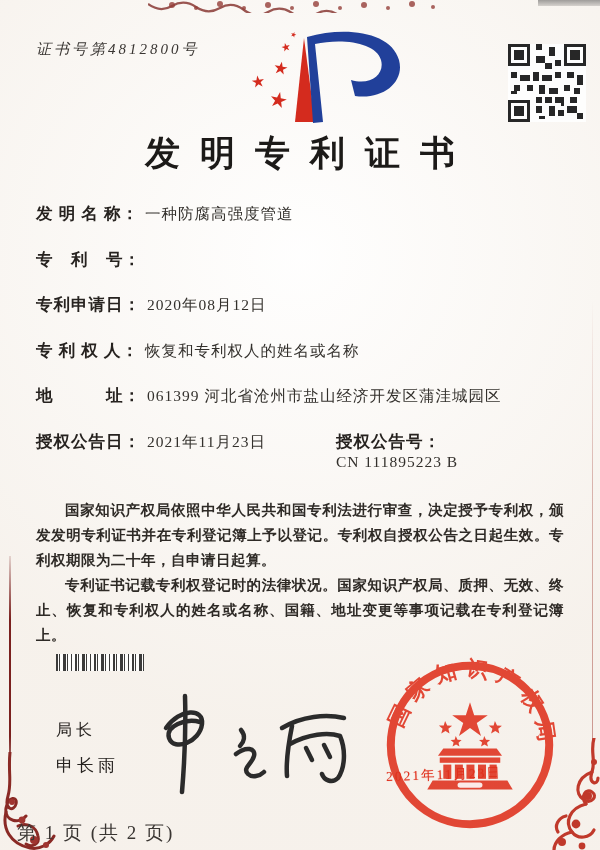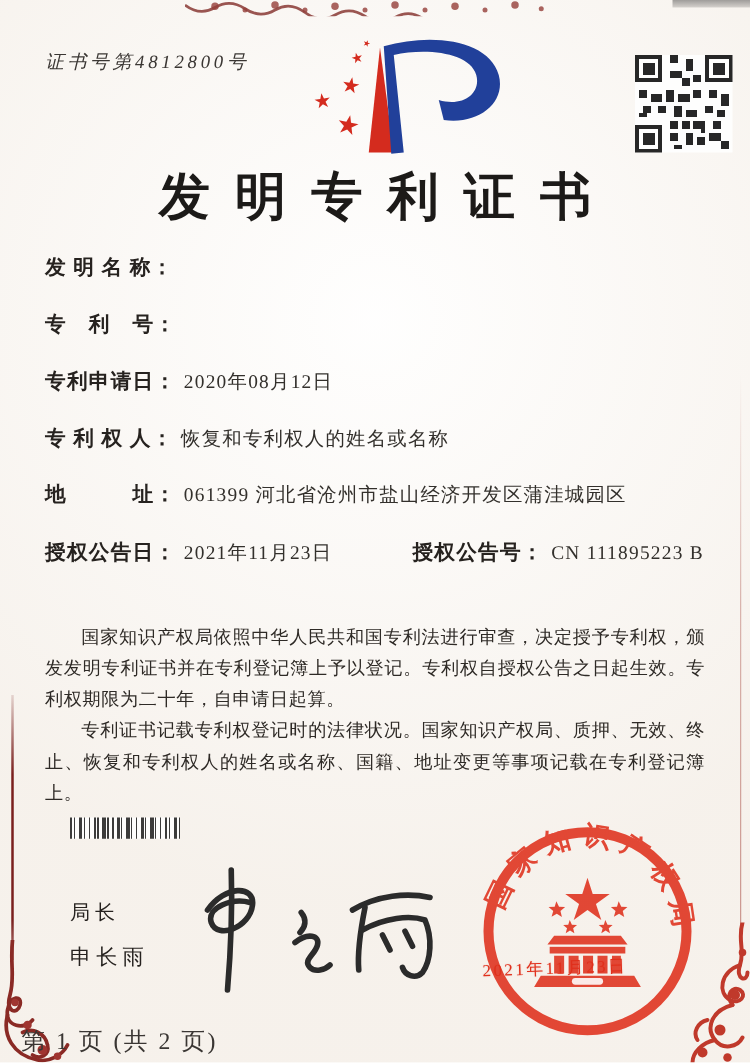--- a/index.html
+++ b/index.html
@@ -21,33 +21,33 @@
   .left-border-line{left:9px;top:556px;width:2px;height:212px;background:linear-gradient(180deg,rgba(122,32,30,.15),#7a201e 30%,#7a201e 85%,rgba(122,32,30,.5));}
   .right-border-line{right:7px;top:300px;width:1px;height:460px;background:linear-gradient(180deg,rgba(160,60,50,0),rgba(160,60,50,.35) 40%,rgba(160,60,50,.5));}
   
   .cert-no{left:36px;top:40px;font-size:15px;letter-spacing:3px;color:#3a3633;font-style:italic;}
   
   .logo{left:233px;top:30px;width:195px;height:100px;}
   .logo .star{position:absolute;color:#d42b1e;line-height:1;transform-origin:center;}
   
   .qr{left:508px;top:44px;width:78px;height:78px;opacity:.92;}
   
-  .title{left:0;top:130px;width:100%;text-align:center;font-size:41px;font-weight:bold;
+  .title{left:0;top:130px;width:100%;text-align:center;font-size:35px;font-weight:bold;
          letter-spacing:20px;text-indent:20px;color:#1c1a18;}
   
   .fields{left:36px;top:203px;width:540px;}
   .frow{display:flex;align-items:baseline;margin-bottom:23.5px;text-align:center;}
   .flabel{font-size:16.5px;font-weight:bold;color:#26221f;white-space:pre;letter-spacing:1px;flex:0 0 auto;}
   .fvalue{font-size:15.5px;color:#33302c;letter-spacing:1px;margin-left:6px;}
   .grant-row{display:flex;}
-  .grant-pair2{margin-left:64px;display:flex;align-items:baseline;}
+  .grant-pair2{margin-left:64px;display:flex;align-items:baseline;flex-direction:column;}
   
   .bodytext{left:36px;top:498px;width:528px;font-size:14.5px;line-height:1.72;
             color:#2e2a26;text-align:justify;letter-spacing:.5px;}
-  .bodytext p{margin:0;text-indent:2em;}
+  .bodytext p{margin:0;text-indent:2em;font-weight:bold;}
   
   .barcode{left:56px;top:654px;width:88px;height:17px;
     background:repeating-linear-gradient(90deg,
       #1b1b1b 0 2px,#fff 2px 3px,#1b1b1b 3px 4px,#fff 4px 7px,
       #1b1b1b 7px 10px,#fff 10px 11px,#1b1b1b 11px 12px,#fff 12px 15px,
       #1b1b1b 15px 16px,#fff 16px 19px);
     opacity:.85;}
   
   .signer-title{left:56px;top:720px;font-size:16px;letter-spacing:4px;color:#26221f;}
   .signer-name{left:56px;top:754px;font-size:17px;letter-spacing:4px;color:#26221f;}
@@ -153,20 +153,21 @@
         <rect x="20" y="2" width="3" height="3"></rect>
         <rect x="2" y="20" width="3" height="3"></rect>
     </g>
   </svg>
 
   <div class="abs title">发明专利证书</div>
 
   <div class="abs fields">
     <div class="frow">
       <span class="flabel">发 明 名 称：</span>
+      <span class="fvalue">一种防腐高强度管道</span>
     </div>
     <div class="frow">
       <span class="flabel">专　利　号：</span>
     </div>
     <div class="frow">
       <span class="flabel">专利申请日：</span>
       <span class="fvalue">2020年08月12日</span>
     </div>
     <div class="frow">
       <span class="flabel">专 利 权 人：</span>

